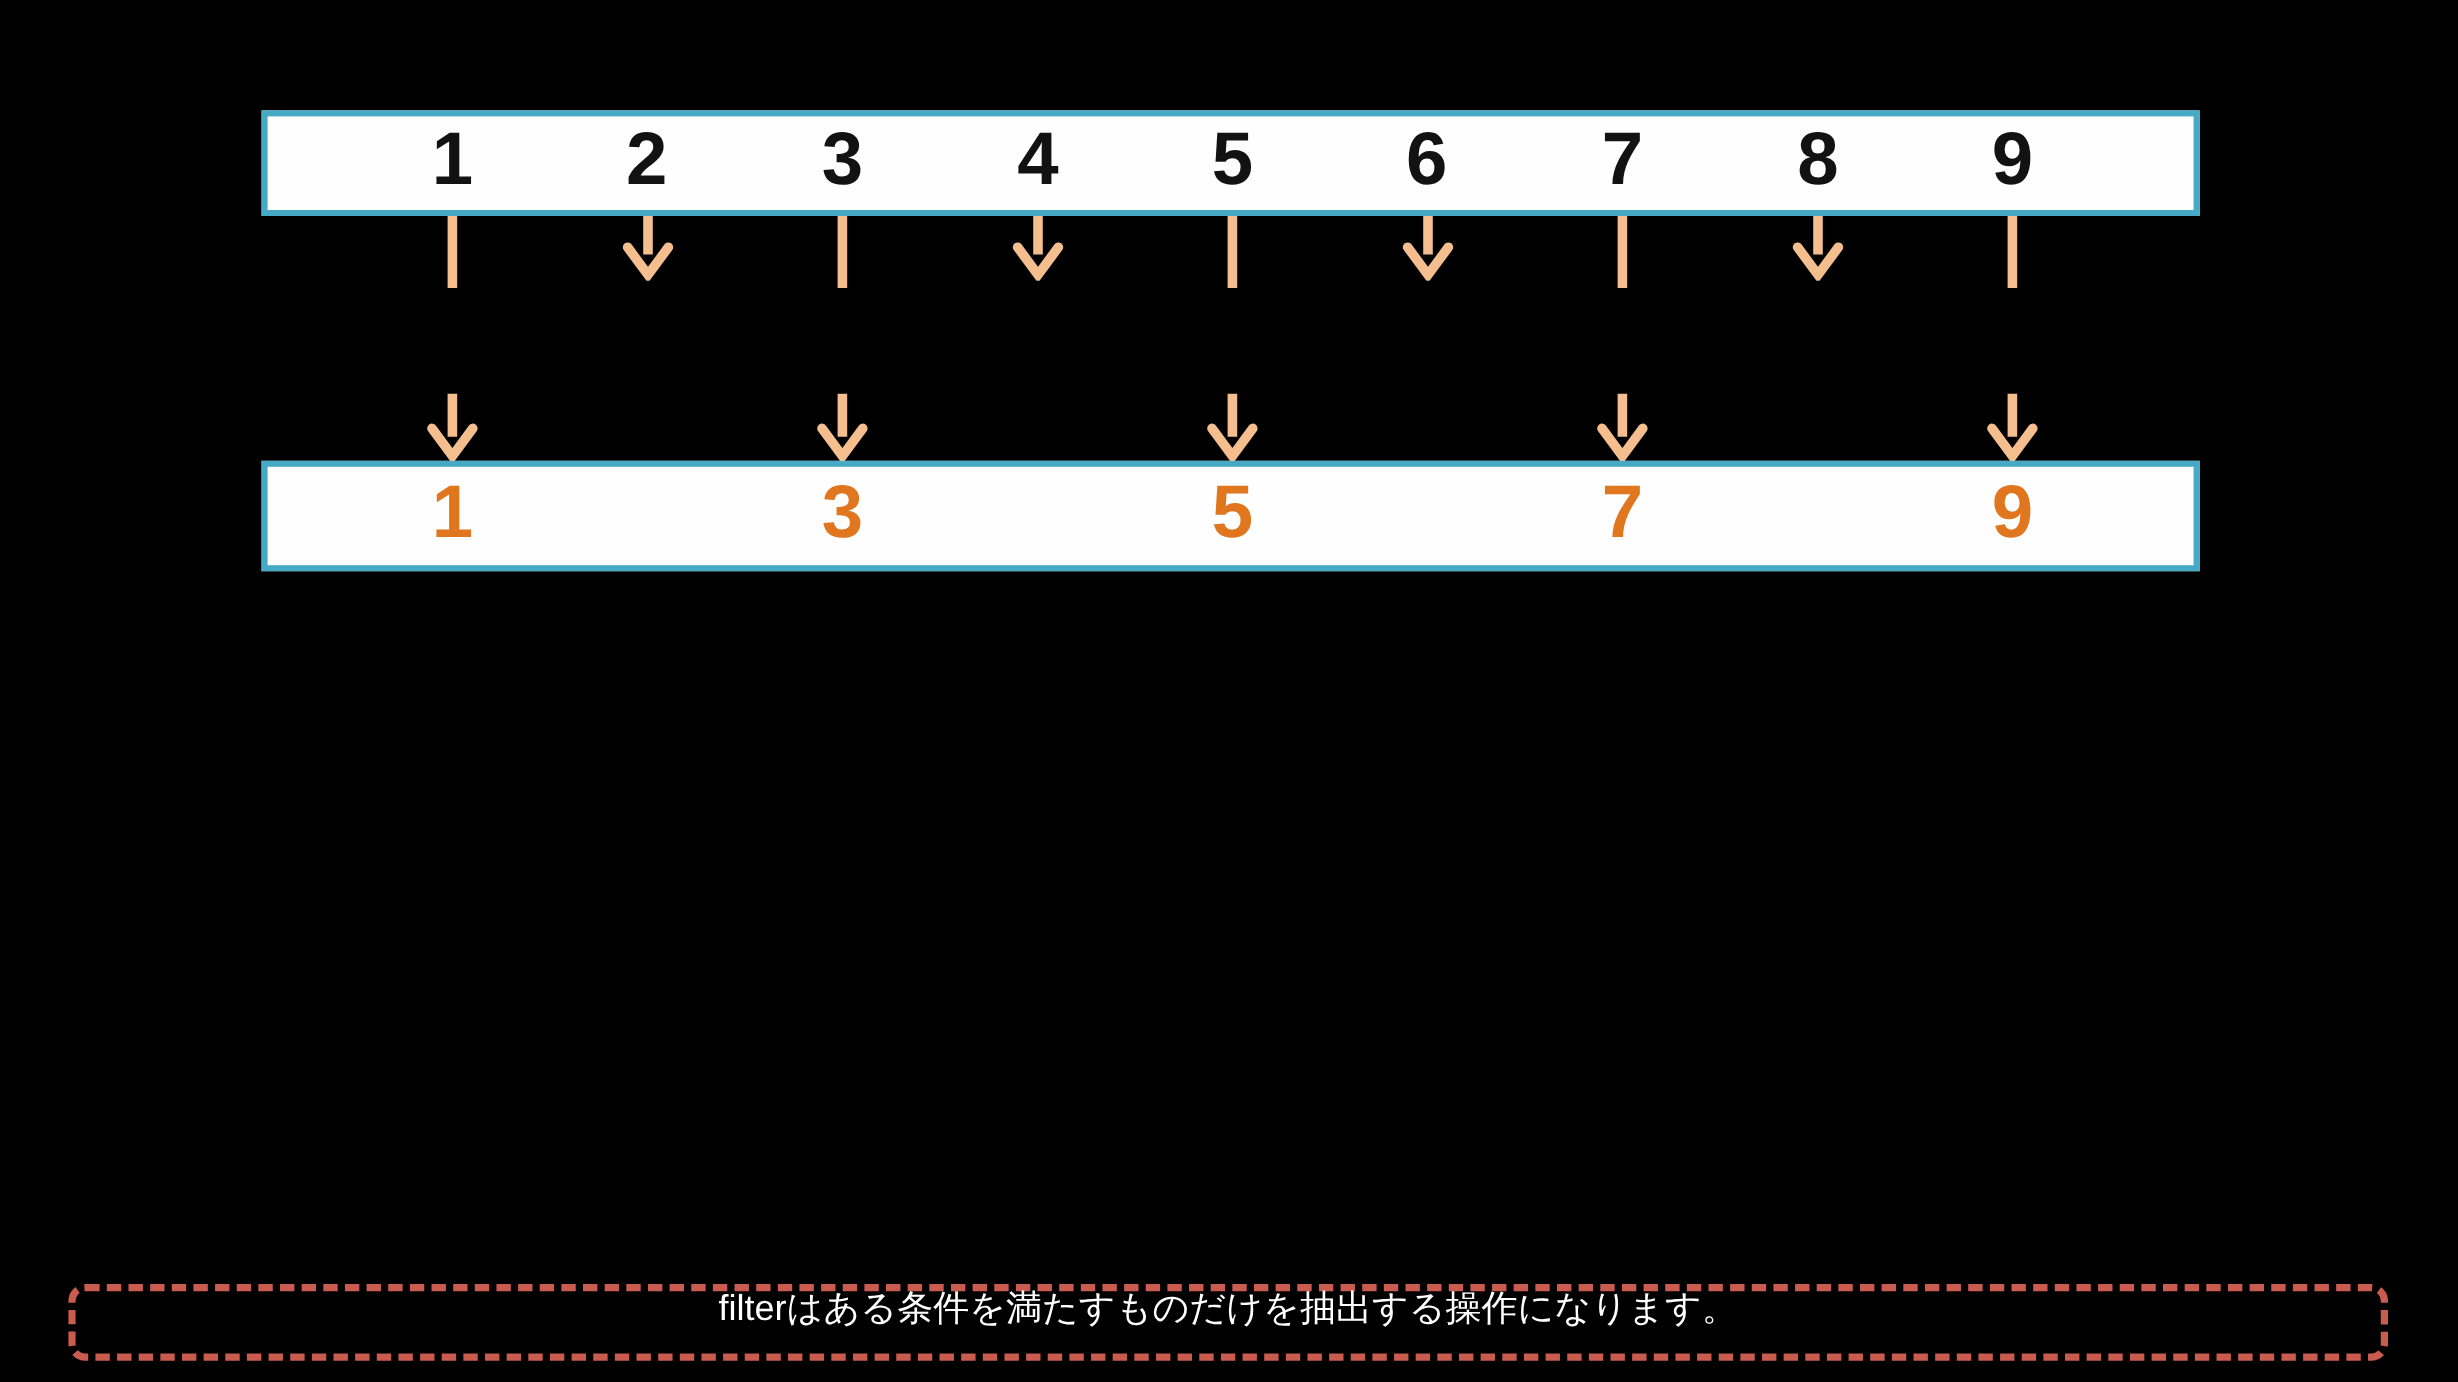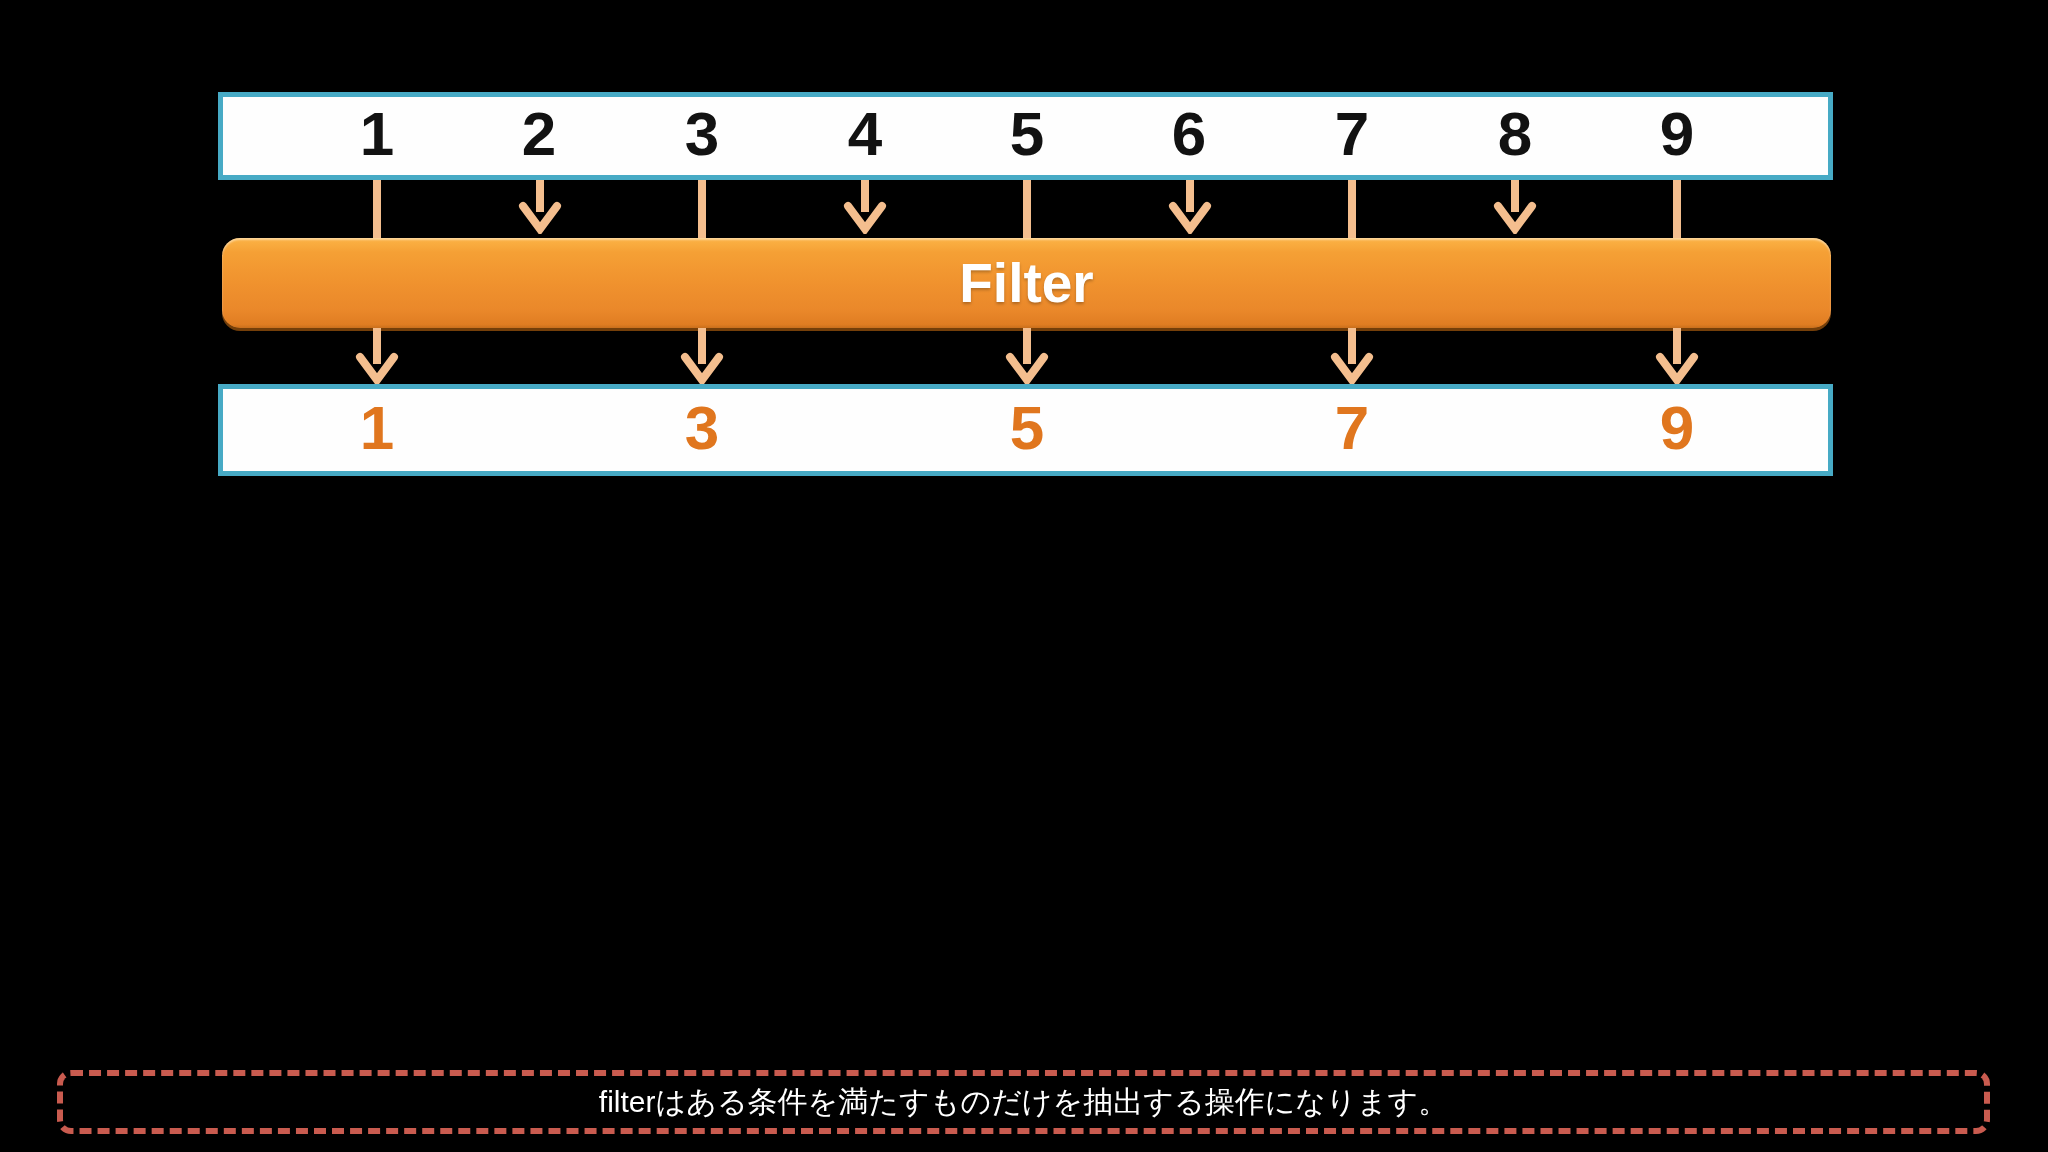--- a/index.html
+++ b/index.html
@@ -62,21 +62,21 @@
     position: absolute;
     left: 57px;
     top: 1070px;
     width: 1933px;
     height: 64px;
     box-sizing: border-box;
     border: 6px dashed #c95b4f;
     border-radius: 14px;
     background: #000000;
     display: flex;
-    align-items: center;
+    align-items: flex-start;
     justify-content: center;
   }
   #caption-text {
     color: #ffffff;
     font-size: 30px;
     line-height: 1;
     white-space: nowrap;
   }
 </style>
 </head>
@@ -122,23 +122,20 @@
     </svg>
   <svg class="arrow-svg" style="left:1166px;top:180px" width="48" height="54">
       <line x1="24" y1="0" x2="24" y2="32" stroke="#f4be8e" stroke-width="8"></line>
       <polyline points="7,26 24,49 41,26" fill="none" stroke="#f4be8e" stroke-width="8" stroke-linecap="round" stroke-linejoin="miter"></polyline>
     </svg>
   <svg class="arrow-svg" style="left:1491px;top:180px" width="48" height="54">
       <line x1="24" y1="0" x2="24" y2="32" stroke="#f4be8e" stroke-width="8"></line>
       <polyline points="7,26 24,49 41,26" fill="none" stroke="#f4be8e" stroke-width="8" stroke-linecap="round" stroke-linejoin="miter"></polyline>
     </svg>
 
-  <div id="filter-bar">
-    <span id="filter-label">Filter</span>
-  </div>
 
   <svg class="arrow-svg" style="left:353px;top:328px" width="48" height="57">
       <line x1="24" y1="0" x2="24" y2="36" stroke="#f4be8e" stroke-width="8"></line>
       <polyline points="7,29 24,52 41,29" fill="none" stroke="#f4be8e" stroke-width="8" stroke-linecap="round" stroke-linejoin="miter"></polyline>
     </svg>
   <svg class="arrow-svg" style="left:678px;top:328px" width="48" height="57">
       <line x1="24" y1="0" x2="24" y2="36" stroke="#f4be8e" stroke-width="8"></line>
       <polyline points="7,29 24,52 41,29" fill="none" stroke="#f4be8e" stroke-width="8" stroke-linecap="round" stroke-linejoin="miter"></polyline>
     </svg>
   <svg class="arrow-svg" style="left:1003px;top:328px" width="48" height="57">

